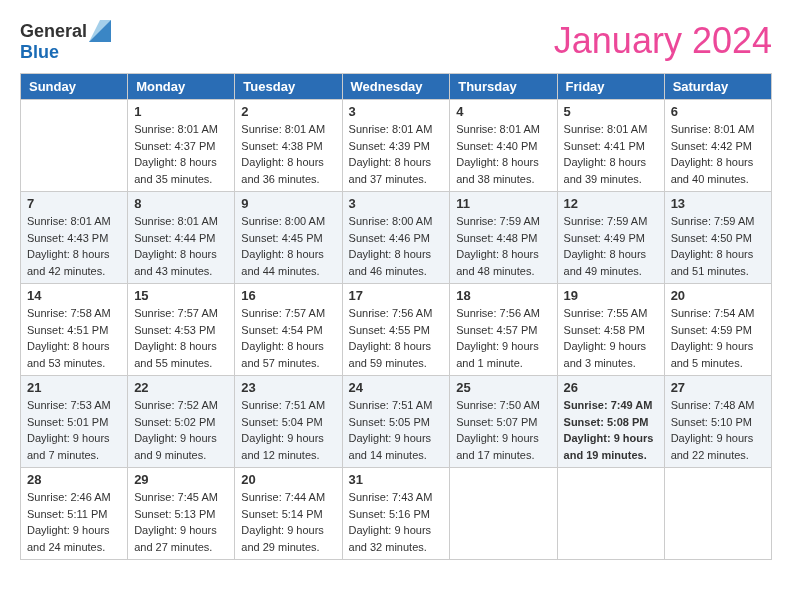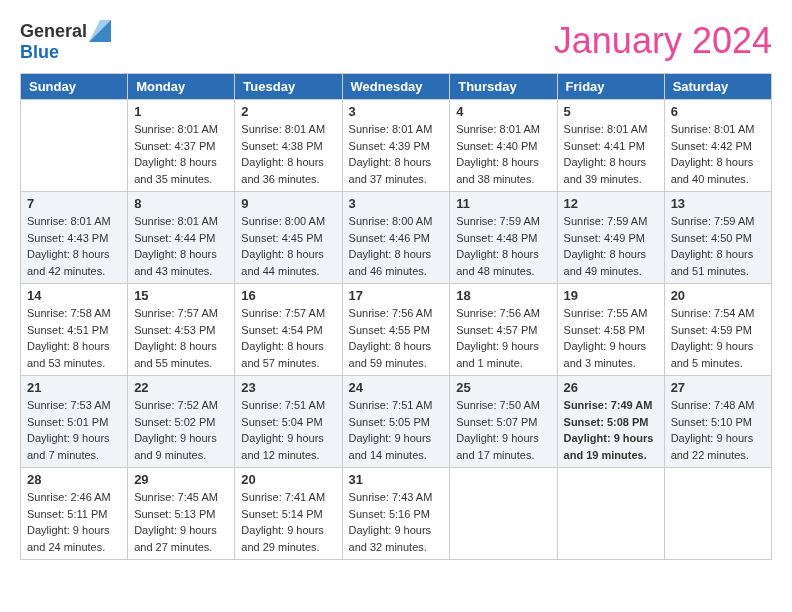--- a/index.html
+++ b/index.html
@@ -332,21 +332,21 @@
         </td>
         <td>
           <span class="day-num">29</span>
           <div class="day-info" style="white-space: pre-line;">Sunrise: 7:45 AM
 Sunset: 5:13 PM
 Daylight: 9 hours
 and 27 minutes.</div>
         </td>
         <td>
           <span class="day-num">20</span>
-          <div class="day-info" style="white-space: pre-line;">Sunrise: 7:41 AM
+          <div class="day-info" style="white-space: pre-line;">Sunrise: 7:44 AM
 Sunset: 5:14 PM
 Daylight: 9 hours
 and 29 minutes.</div>
         </td>
         <td>
           <span class="day-num">31</span>
           <div class="day-info" style="white-space: pre-line;">Sunrise: 7:43 AM
 Sunset: 5:16 PM
 Daylight: 9 hours
 and 32 minutes.</div>

